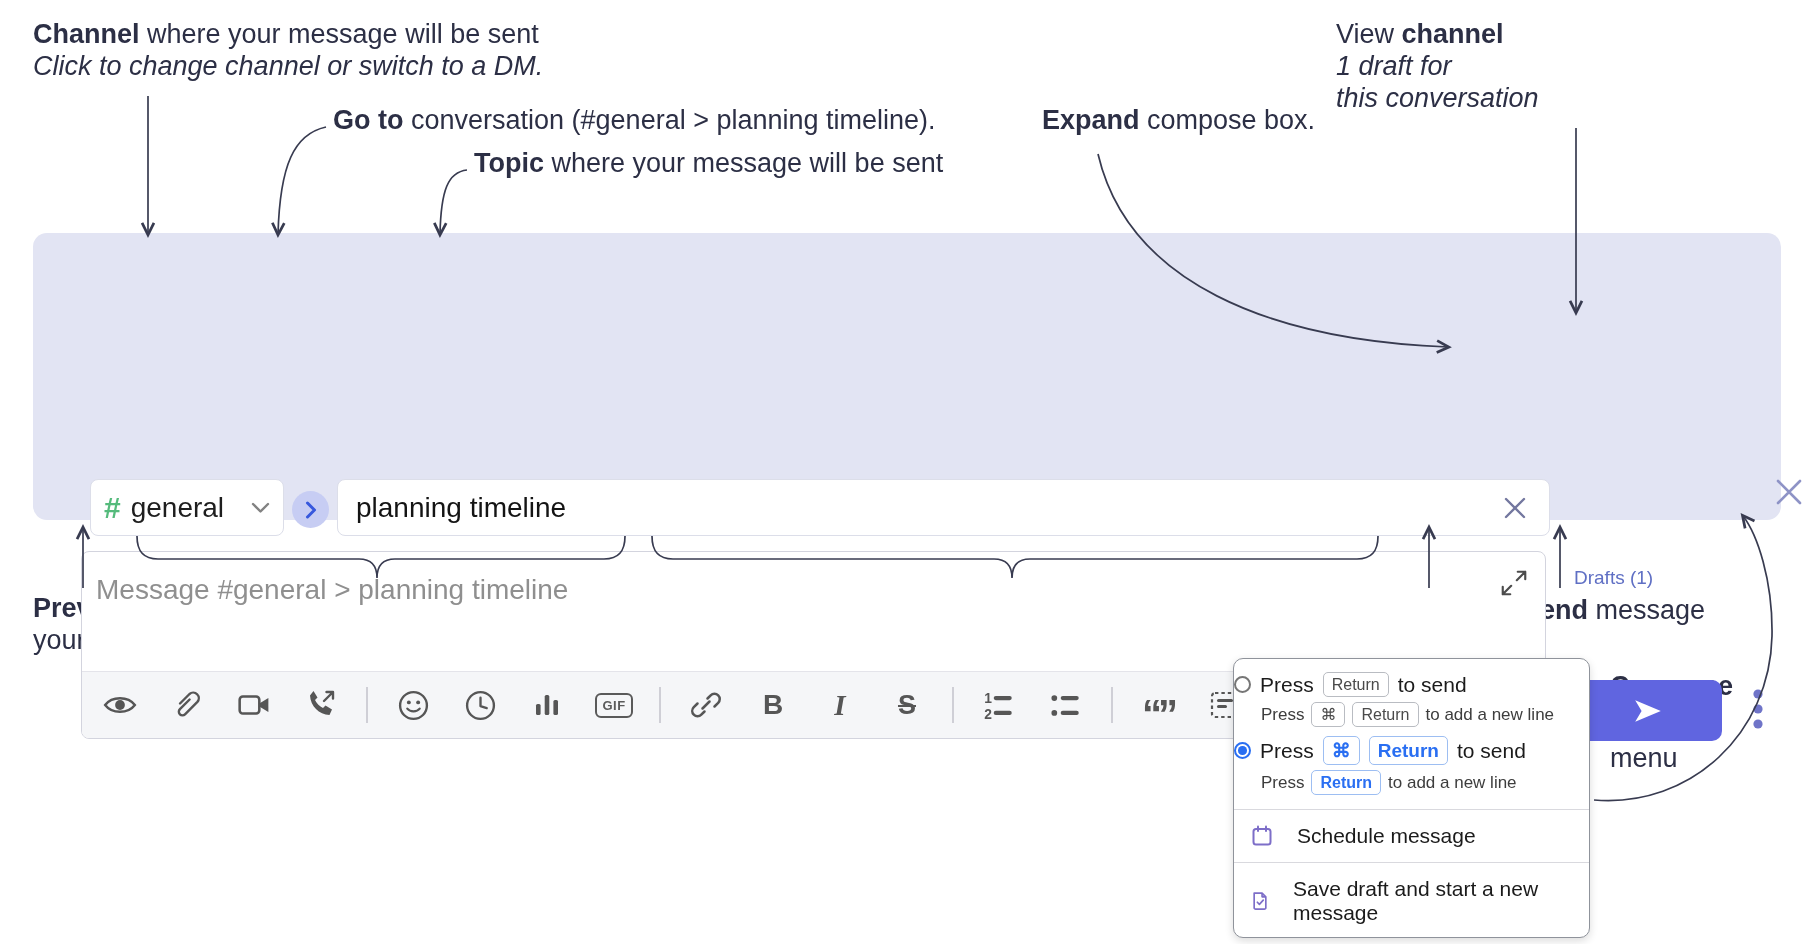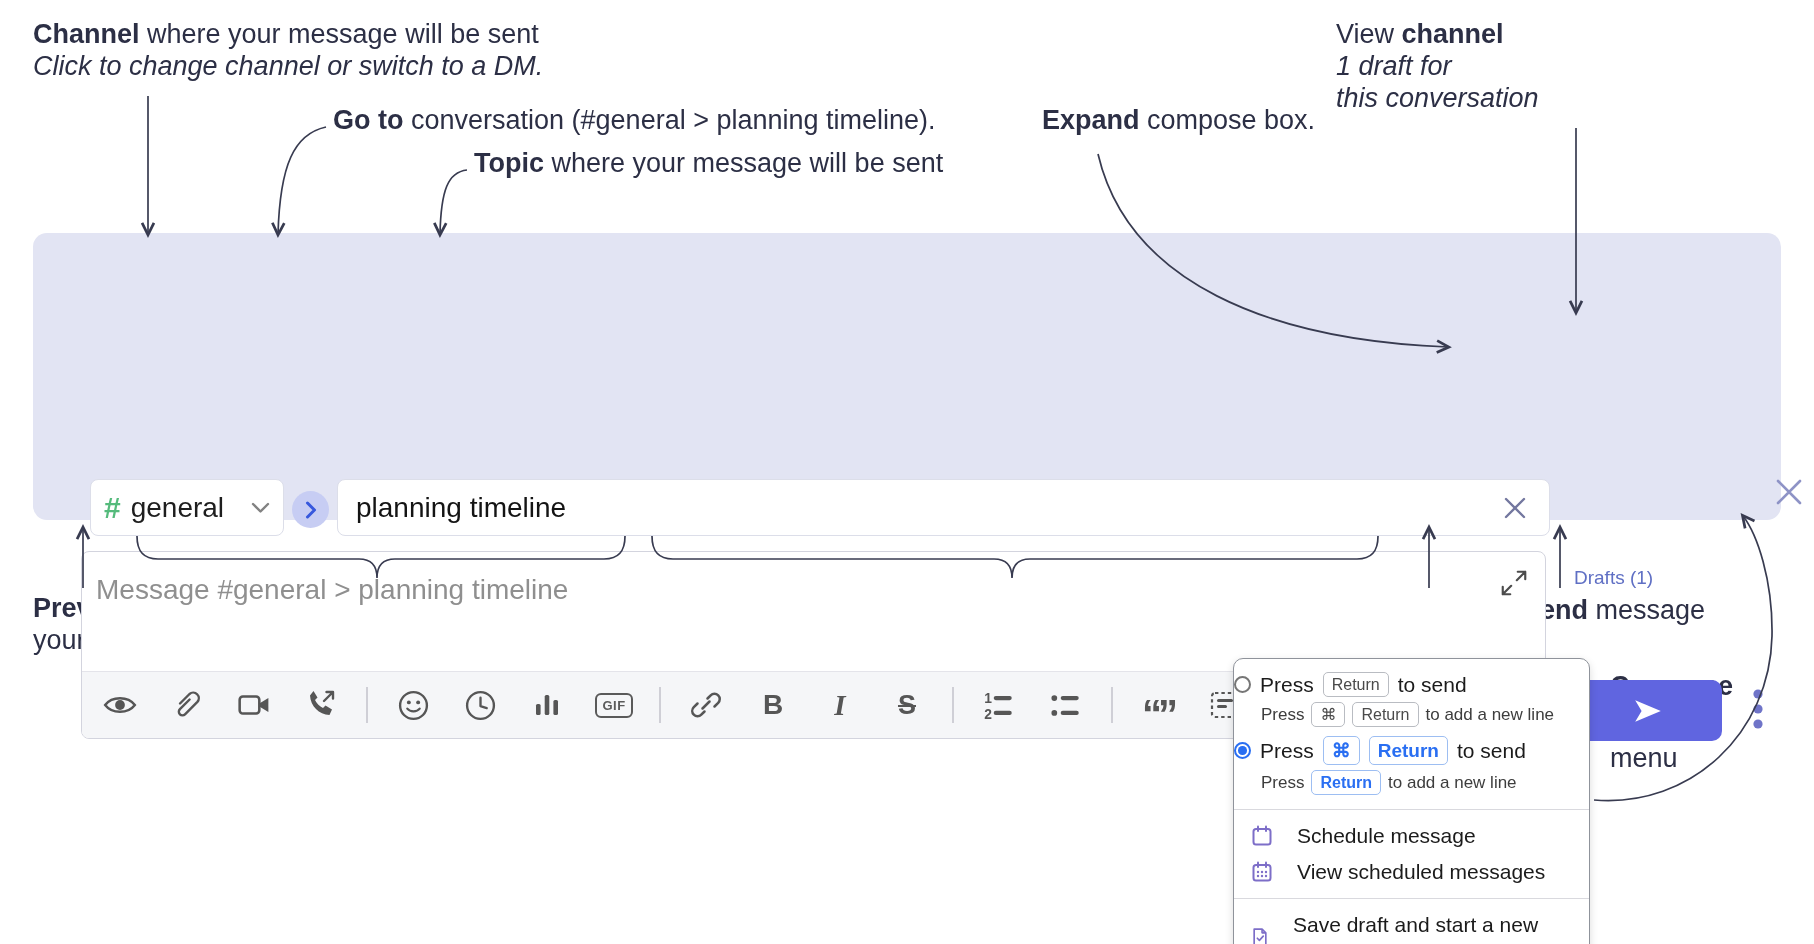--- a/index.html
+++ b/index.html
@@ -299,34 +299,20 @@
     </div>
     <div class="mdiv"></div>
     <div class="mitem">
       <svg width="24" height="24" viewBox="0 0 24 24">
           <rect x="3.5" y="5" width="17" height="15.5" rx="2.5" fill="none" stroke="#7d6ec8" stroke-width="2"></rect>
           <line x1="8" y1="2.5" x2="8" y2="7" stroke="#7d6ec8" stroke-width="2" stroke-linecap="round"></line>
           <line x1="16" y1="2.5" x2="16" y2="7" stroke="#7d6ec8" stroke-width="2" stroke-linecap="round"></line>
         </svg>
       <span>Schedule message</span>
     </div>
-    <div class="mitem">
-      <svg width="24" height="24" viewBox="0 0 24 24">
-          <rect x="3.5" y="5" width="17" height="15.5" rx="2.5" fill="none" stroke="#7d6ec8" stroke-width="2"></rect>
-          <line x1="8" y1="2.5" x2="8" y2="7" stroke="#7d6ec8" stroke-width="2" stroke-linecap="round"></line>
-          <line x1="16" y1="2.5" x2="16" y2="7" stroke="#7d6ec8" stroke-width="2" stroke-linecap="round"></line>
-          <circle cx="8" cy="12" r="1.2" fill="#7d6ec8"></circle>
-          <circle cx="12" cy="12" r="1.2" fill="#7d6ec8"></circle>
-          <circle cx="16" cy="12" r="1.2" fill="#7d6ec8"></circle>
-          <circle cx="8" cy="16" r="1.2" fill="#7d6ec8"></circle>
-          <circle cx="12" cy="16" r="1.2" fill="#7d6ec8"></circle>
-          <circle cx="16" cy="16" r="1.2" fill="#7d6ec8"></circle>
-        </svg>
-      <span>View scheduled messages</span>
-    </div>
     <div class="mdiv"></div>
     <div class="mitem">
       <svg width="24" height="24" viewBox="0 0 24 24">
           <path d="M5,2.5 h9.5 l4.5,4.5 v13 a1.8,1.8 0 0 1 -1.8,1.8 H6.8 A1.8,1.8 0 0 1 5,20 z" fill="none" stroke="#7d6ec8" stroke-width="2" stroke-linejoin="round"></path>
           <path d="M14.5,2.5 v4.5 h4.5" fill="none" stroke="#7d6ec8" stroke-width="2" stroke-linejoin="round"></path>
           <path d="M8.8,13.5 l2.5,2.5 4.6,-5" fill="none" stroke="#7d6ec8" stroke-width="2" stroke-linecap="round" stroke-linejoin="round"></path>
         </svg>
       <span>Save draft and start a new message</span>
     </div>
   </div>

